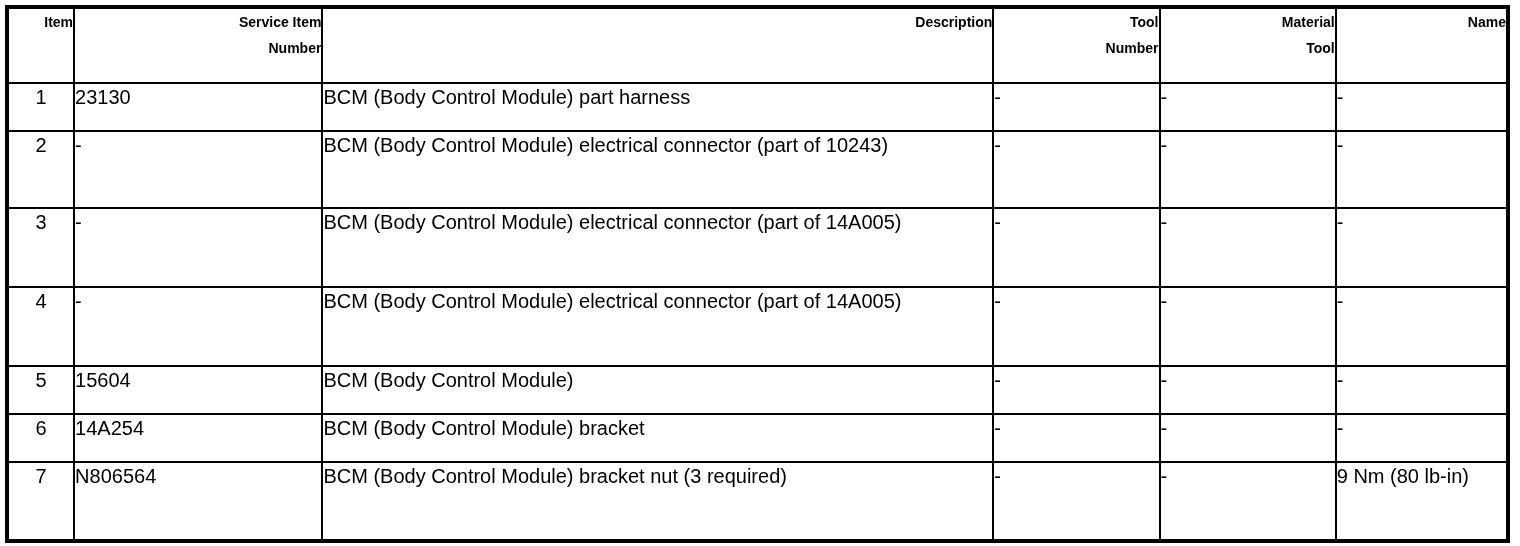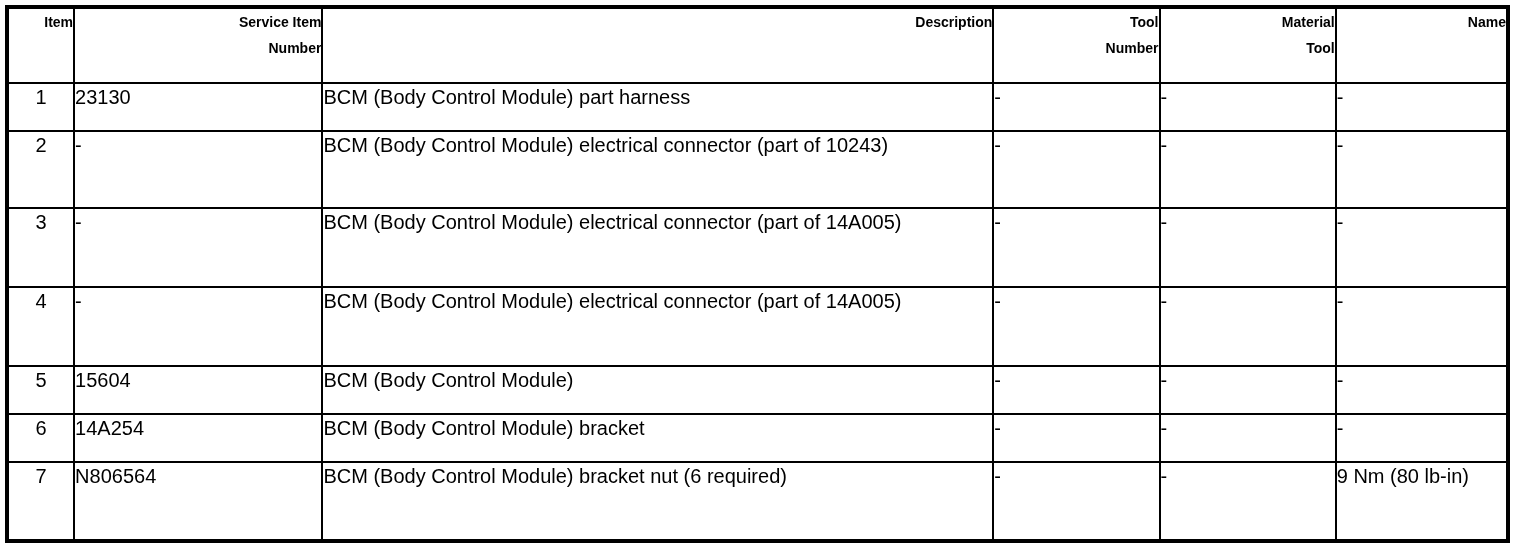--- a/index.html
+++ b/index.html
@@ -171,21 +171,21 @@
         <td>14A254</td>
         <td>BCM (Body Control Module) bracket</td>
         <td>-</td>
         <td>-</td>
         <td>-</td>
       </tr>
 
       <tr class="row-h-lg">
         <td class="cell-item">7</td>
         <td>N806564</td>
-        <td>BCM (Body Control Module) bracket nut (6 required)</td>
+        <td>BCM (Body Control Module) bracket nut (3 required)</td>
         <td>-</td>
         <td>-</td>
         <td>9 Nm (80 lb-in)</td>
       </tr>
 
     </tbody>
   </table>
 
 </div>
 

